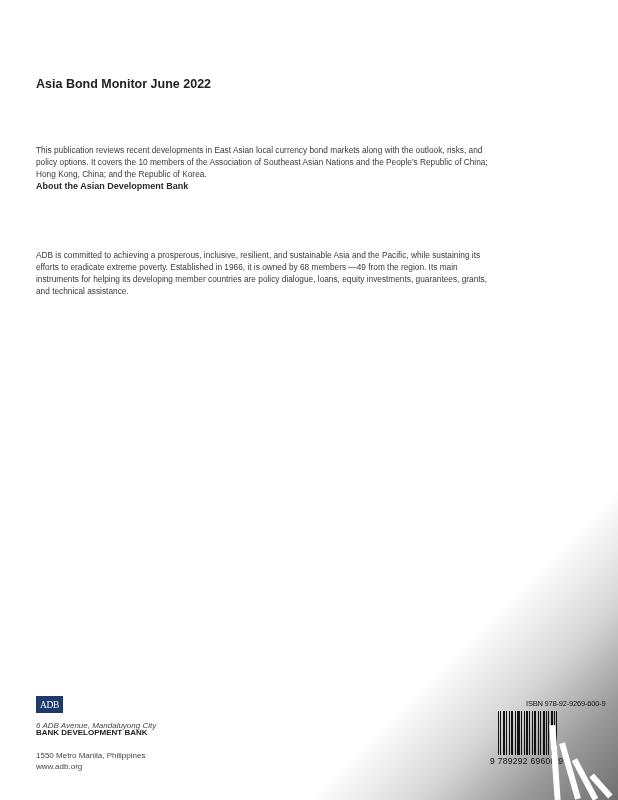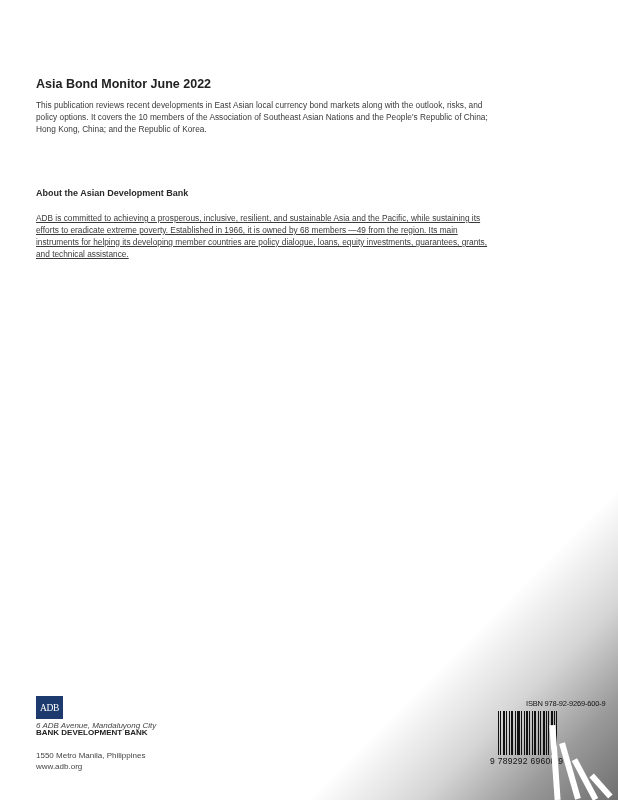--- a/index.html
+++ b/index.html
@@ -1,24 +1,24 @@
 <!DOCTYPE html>
 <html><head>
 <meta charset="utf-8">
 <style>
   html,body{margin:0;padding:0;}
   body{width:618px;height:800px;position:relative;overflow:hidden;background:#fff;font-family:"Liberation Sans",sans-serif;color:#2a2a2a;}
   .corner{position:absolute;left:0;top:0;width:618px;height:800px;
     background:linear-gradient(135deg,rgba(255,255,255,0) 0%,rgba(255,255,255,0) 78%,#d6d6d6 86%,#9a9a9a 93%,#6e6e6e 100%);}
   .title{position:absolute;left:36px;top:77px;font-size:12.5px;font-weight:bold;color:#222;}
-  .para{position:absolute;left:36px;font-size:8.3px;line-height:12px;color:#3a3a3a;width:460px;}
+  .para{position:absolute;left:36px;font-size:8.3px;line-height:12px;color:#3a3a3a;width:460px;margin-top:45px;}
   .p1{top:99px;}
-  .about{position:absolute;left:36px;top:181px;font-size:9px;font-weight:bold;color:#2a2a2a;margin-top:7px;}
-  .p2{top:212px;text-decoration:underline;}
-  .logo{position:absolute;left:36px;top:696px;width:27px;height:23px;background:#1c3a6e;color:#fff;font-family:"Liberation Serif",serif;font-size:9.5px;display:flex;align-items:center;justify-content:center;letter-spacing:-0.3px;}
+  .about{position:absolute;left:36px;top:181px;font-size:9px;font-weight:bold;color:#2a2a2a;}
+  .p2{top:204px;}
+  .logo{position:absolute;left:36px;top:696px;width:27px;height:17px;background:#1c3a6e;color:#fff;font-family:"Liberation Serif",serif;font-size:9.5px;display:flex;align-items:center;justify-content:center;letter-spacing:-0.3px;}
   .org{position:absolute;left:36px;top:728px;font-size:8px;font-weight:bold;color:#222;}
   .addr{position:absolute;left:36px;font-size:8px;color:#444;}
   .a1{top:721px;font-style:italic;} .a2{top:751px;text-align:right;} .a3{top:762px;}
   .isbn{position:absolute;left:490px;top:699px;font-size:7.5px;color:#111;letter-spacing:-0.2px;margin-left:36px;}
   .barcode{position:absolute;left:498px;top:711px;width:70px;height:44px;display:flex;gap:0;}
   .barcode span{display:block;height:100%;background:#111;}
   .bcnum{position:absolute;left:490px;top:756px;font-size:8.5px;color:#111;letter-spacing:0.3px;}
   .slab{position:absolute;background:#fff;}
 </style>
 </head>

